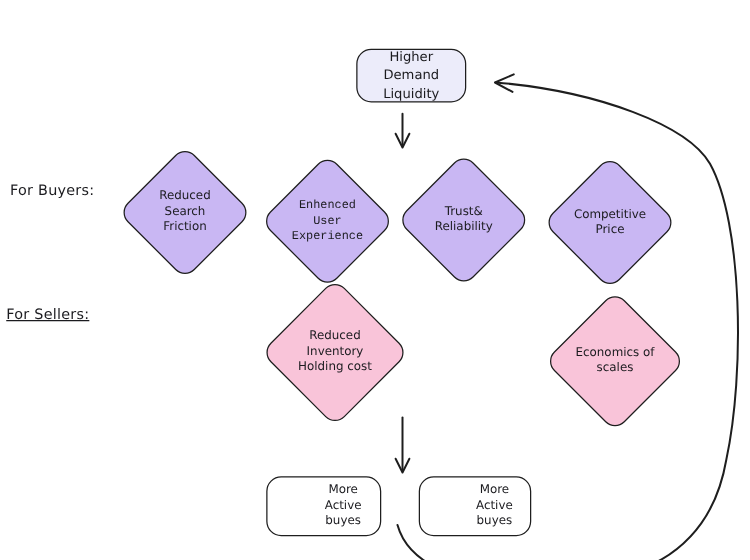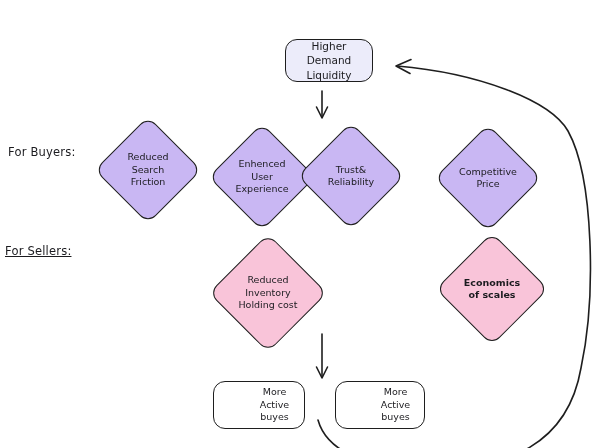--- a/index.html
+++ b/index.html
@@ -29,27 +29,27 @@
   .diamond{position:absolute;}
   .diamond-shape{position:absolute;inset:0;border:1.6px solid var(--stroke);
     border-radius:11px;transform:rotate(45deg);}
   .buyer .diamond-shape{background:var(--buyer-fill);}
   .seller .diamond-shape{background:var(--seller-fill);}
   .diamond-label{position:absolute;inset:0;display:flex;align-items:center;justify-content:center;
     text-align:center;font-size:9.5px;line-height:1.3;}
   .diamond-label span{display:block;width:82%;}
 
   .d-b1{left:110px;top:104px;width:76px;height:76px;}
-  .d-b2{left:224px;top:111px;width:76px;height:76px;}
-  .d-b3{left:313px;top:110px;width:76px;height:76px;}
+  .d-b2{left:224px;top:111px;width:76px;height:76px;font-family:Liberation Mono, monospace;}
+  .d-b3{left:333px;top:110px;width:76px;height:76px;}
   .d-b4{left:450px;top:112px;width:76px;height:76px;text-decoration:underline;}
   .d-s1{left:117px;top:218px;width:80px;height:80px;}
-  .d-s2{left:226px;top:223px;width:84px;height:84px;text-decoration:underline;}
+  .d-s2{left:226px;top:212px;width:84px;height:84px;text-decoration:underline;}
   .d-s3{left:340px;top:218px;width:80px;height:80px;}
-  .d-s4{left:452px;top:221px;width:80px;height:80px;font-weight:bold;}
+  .d-s4{left:452px;top:221px;width:80px;height:80px;}
 </style>
 </head>
 <body>
 
 <div class="canvas">
 
   <svg class="arrows-layer" width="600" height="448" viewBox="0 0 600 448" xmlns="http://www.w3.org/2000/svg">
     <g>
       <path d="M322,63 L322,89"></path>
       <path d="M316.5,79 L322,90 L327.5,79"></path>

